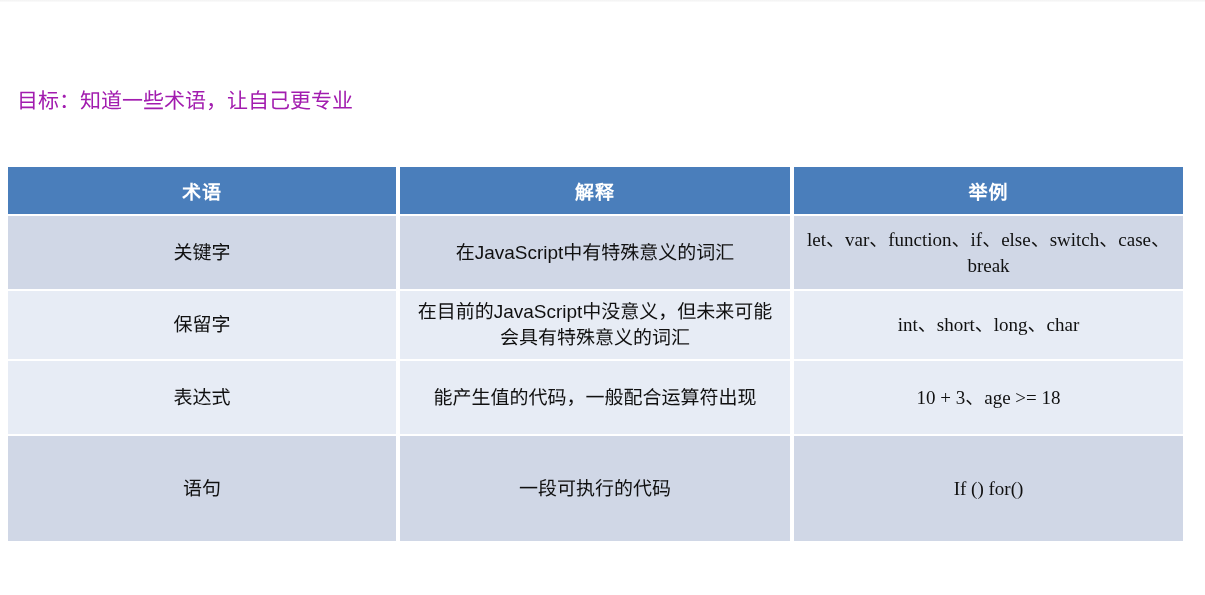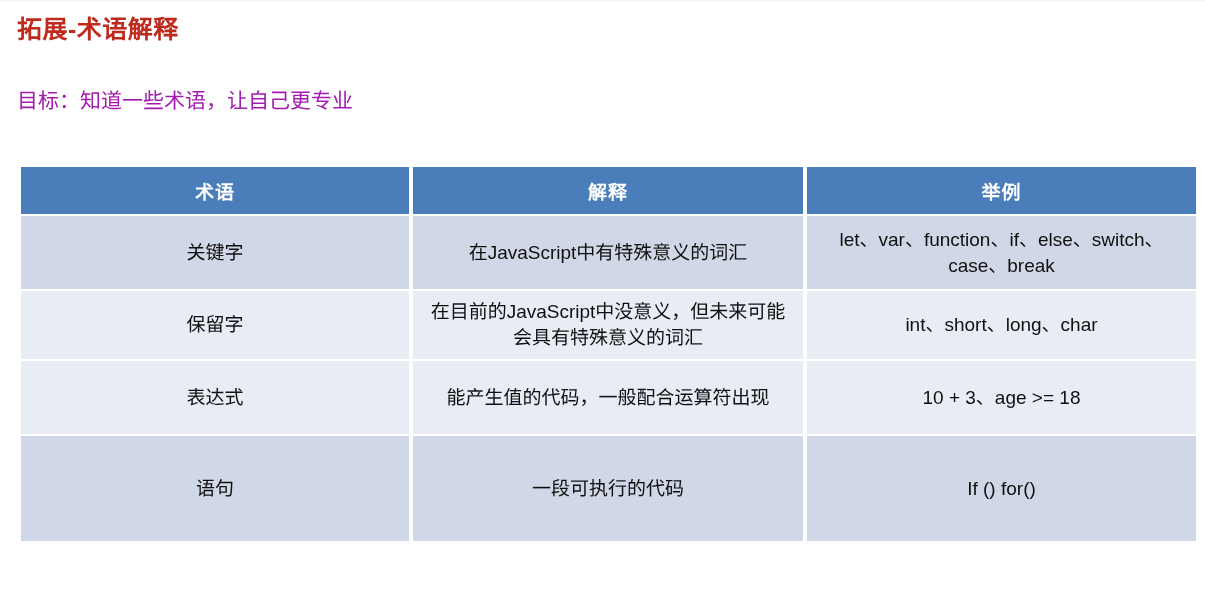--- a/index.html
+++ b/index.html
@@ -46,21 +46,21 @@
     left: 17px;
     top: 88px;
     font-family: "Liberation Serif", "DejaVu Serif", serif;
     font-size: 21px;
     color: #a21caf;
     line-height: 1.25;
     white-space: nowrap;
   }
   .term-table {
     position: absolute;
-    left: 17px;
+    left: 4px;
     top: 165px;
     width: 1171px;
     border-collapse: separate;
     border-spacing: 4px 2px;
     table-layout: fixed;
   }
   .term-table col.c-term  { width: 388px; }
   .term-table col.c-desc  { width: 390px; }
   .term-table col.c-ex    { width: 389px; }
 
@@ -89,30 +89,29 @@
   .term-table tbody tr.shade-light td { background: #e7ecf5; }
 
   .term-table tbody tr.r1 td { height: 65px; }
   .term-table tbody tr.r2 td { height: 60px; }
   .term-table tbody tr.r3 td { height: 39px; }
   .term-table tbody tr.r4 td { height: 65px; }
   .term-table tbody tr.r5 td { height: 97px; }
 
   .cell-term { font-size: 19px; margin-top: 40px; }
   .cell-desc { font-size: 19px; }
-  .cell-ex   { font-size: 19px; }
+  .cell-ex   { font-size: 19px; font-family: Liberation Serif, serif; }
 </style>
 </head>
 <body>
 
 <div class="top-rule"></div>
 
 <div class="page">
 
-  <div class="page-title">拓展-术语解释</div>
 
   <div class="page-subtitle">目标：知道一些术语，让自己更专业</div>
 
   <table class="term-table">
     <colgroup>
       <col class="c-term">
       <col class="c-desc">
       <col class="c-ex">
     </colgroup>
     <thead>

